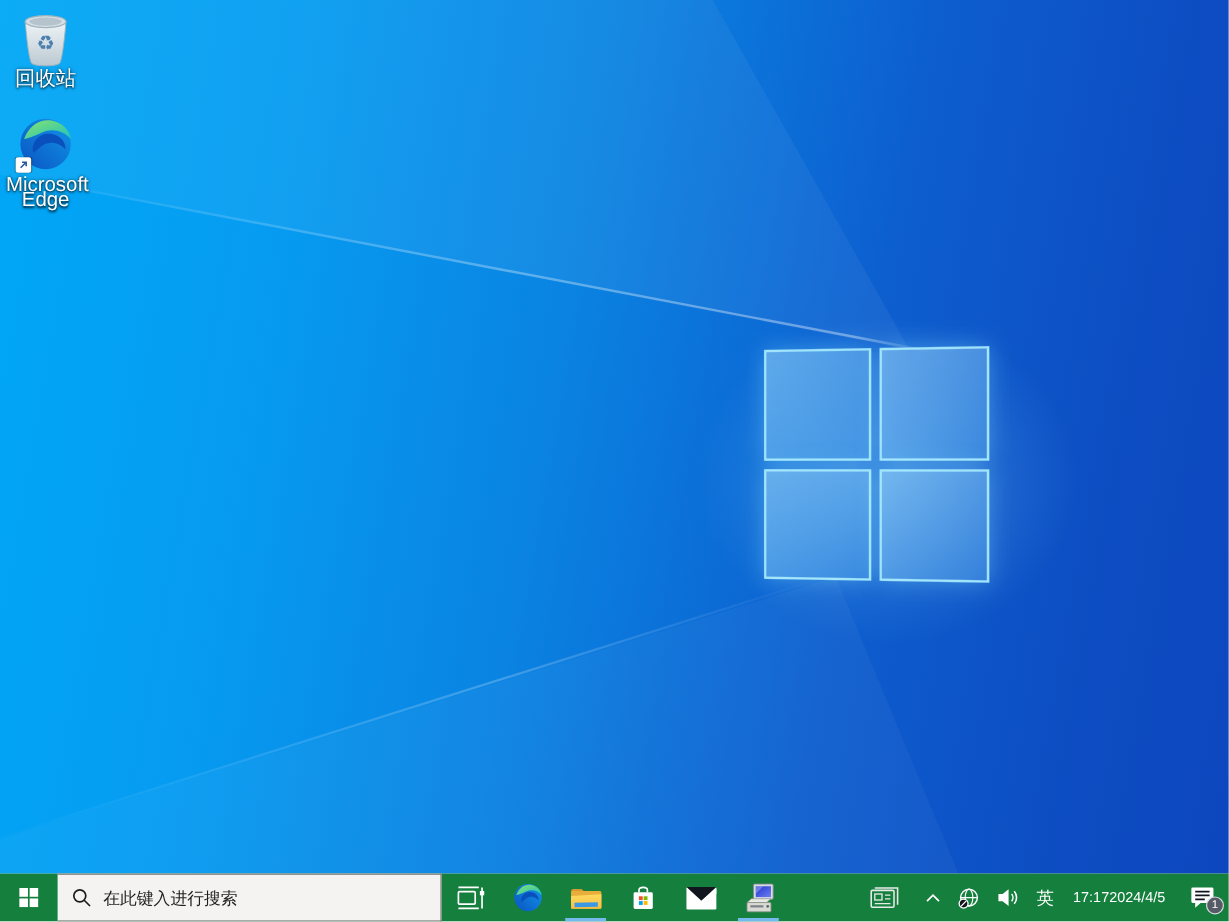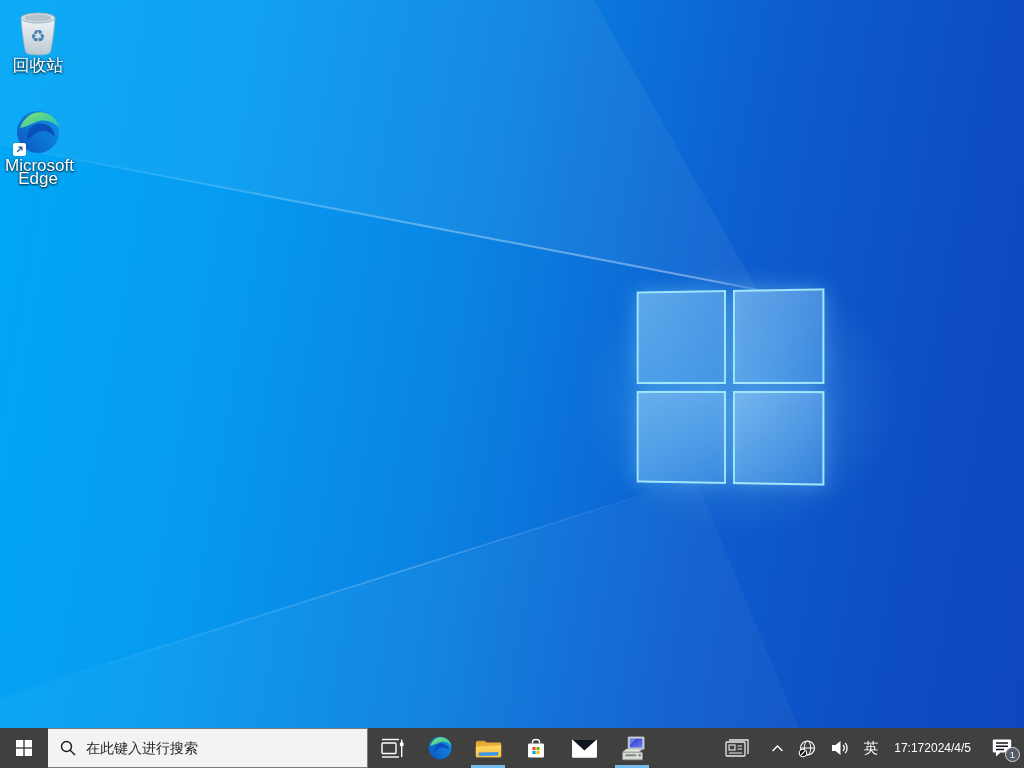--- a/index.html
+++ b/index.html
@@ -54,21 +54,21 @@
     text-shadow:0 1px 2px rgba(0,0,0,.8), 0 0 3px rgba(0,0,0,.5);
   }
   .shortcut-badge {
     position:absolute; left:8px; bottom:0; width:13px; height:13px;
     background:#fff; border-radius:2px; display:flex; align-items:center; justify-content:center;
     box-shadow:0 0 1px rgba(0,0,0,.5);
   }
 
   
   .taskbar {
-    position:relative; width:1024px; height:40px; background:#404040;
+    position:relative; width:1024px; height:40px; background:#15803d;
     display:flex; align-items:stretch; color:#fff;
   }
   .tb-btn {
     position:relative; display:flex; align-items:center; justify-content:center;
     height:40px; cursor:default;
   }
   .tb-btn.app { width:48px; }
   .start { width:48px; }
   .search-box {
     width:320px; background:#f4f3f2; border:1px solid #7a7a7a; border-left:none;
@@ -124,21 +124,21 @@
         </defs>
         <path d="M5 10 C5 10 7.5 42 10.5 45 C13.5 47.5 30.5 47.5 33.5 45 C36.5 42 39 10 39 10 Z" fill="url(#binG)" stroke="#9fb2bb" stroke-width="0.8"></path>
         <ellipse cx="22" cy="10" rx="17" ry="5" fill="#d6e0e6" stroke="#9fb2bb" stroke-width="1"></ellipse>
         <ellipse cx="22" cy="10" rx="13.5" ry="3.4" fill="#b4c3cc"></ellipse>
         <text x="22" y="34" font-size="17" fill="#4a7fae" text-anchor="middle" font-family="'DejaVu Sans',sans-serif">♻</text>
       </svg>
     </div>
     <div class="lbl">回收站</div>
   </div>
 
-  <div class="dicon" style="left:5px; top:108px;">
+  <div class="dicon" style="left:5px; top:96px;">
     <div class="glyph">
       <svg width="48" height="48" viewBox="0 0 48 48">
         <defs>
           <linearGradient id="egBase" x1="0" y1="1" x2="1" y2="0">
             <stop offset="0" stop-color="#0a54c2"></stop>
               <stop offset="1" stop-color="#1196e8"></stop>
           </linearGradient>
           <linearGradient id="egGreen" x1="0" y1="0" x2="1" y2="1">
             <stop offset="0" stop-color="#86e36d"></stop>
               <stop offset="1" stop-color="#1ec0c0"></stop>

